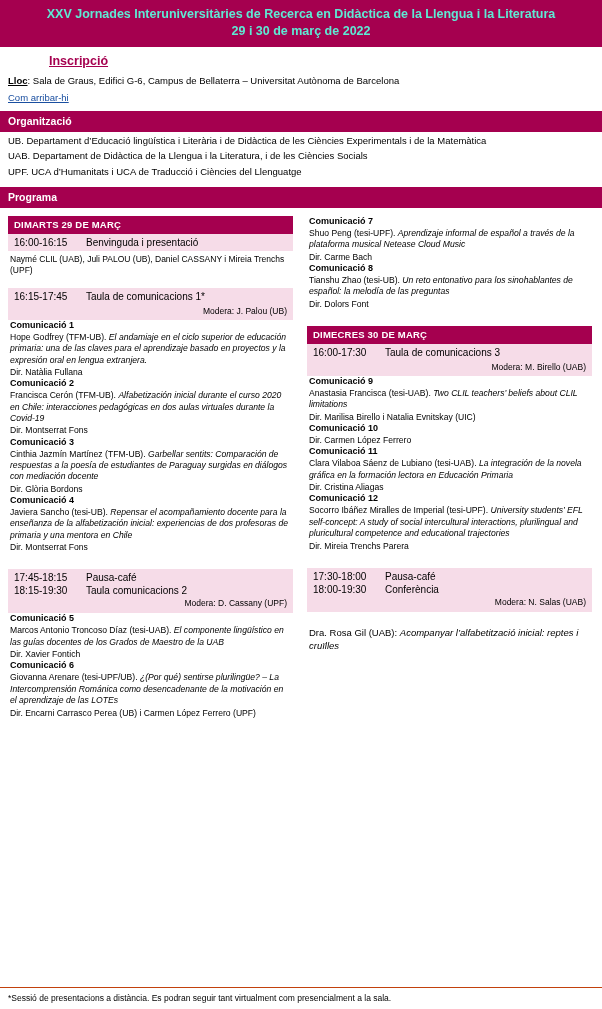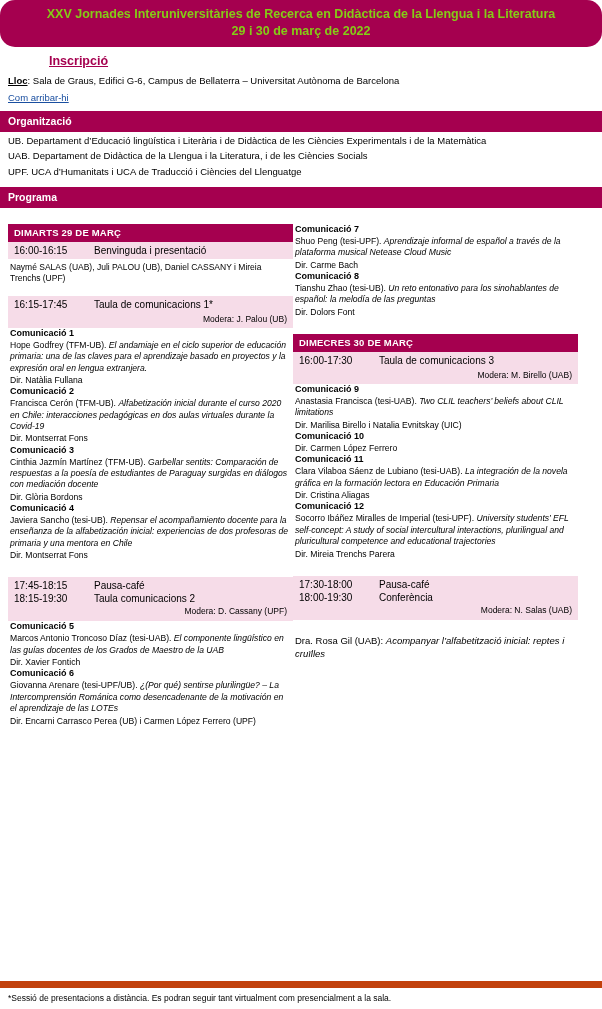--- a/index.html
+++ b/index.html
@@ -18,27 +18,26 @@
   }
   .page {
     width: 602px;
     height: 1009px;
     position: relative;
     box-sizing: border-box;
   }
   
   .header {
     background: #a5004f;
-    color: #84cc16;
+    color: #5eead4;
     text-align: center;
     padding: 6px 10px 7px 10px;
     font-weight: bold;
     font-size: 12.5px;
     line-height: 1.35;
-    border-radius: 15px;
   }
   .header .line2 {
     font-size: 12.5px;
   }
   .sec-title {
     color: #a5004f;
     font-weight: bold;
     font-size: 12.5px;
     margin: 7px 0 4px 8px;
     display: inline-block;
@@ -68,21 +67,22 @@
     color: #1a4fa0;
     text-decoration: underline;
     font-size: 9.5px;
     margin: 4px 0 0 8px;
     display: inline-block;
     cursor: pointer;
   }
   
   .cols {
     display: flex;
-    padding: 16px 8px 0 8px;
+    gap: 14px;
+    padding: 8px 8px 0 8px;
     box-sizing: border-box;
   }
   .col {
     width: 285px;
     flex: 0 0 285px;
   }
   .day-band {
     background: #a5004f;
     color: #ffffff;
     font-weight: bold;
@@ -96,21 +96,20 @@
     padding: 3px 6px 3px 6px;
     font-size: 10px;
     align-items: baseline;
   }
   .slot .time {
     width: 72px;
     flex: 0 0 72px;
   }
   .slot .what {
     flex: 1;
-    margin-left: 8px;
   }
   .slot-group {
     background: #f6dce8;
     padding: 2px 0 1px 0;
   }
   .slot-group .slot {
     padding-top: 1px;
     padding-bottom: 1px;
   }
   .moderator {
@@ -153,21 +152,21 @@
     font-size: 9.5px;
     line-height: 1.4;
   }
   .keynote .ital { font-style: italic; }
   
   .footer-note {
     position: absolute;
     left: 0;
     right: 0;
     bottom: 0;
-    border-top: 7px solid #c2410c;
+    border-top: 1px solid #c2410c;
     padding: 5px 8px 6px 8px;
     font-size: 8.5px;
     background: #ffffff;
   }
 </style>
 </head>
 <body>
 
 <div class="page">
 
@@ -196,21 +195,21 @@
   <div class="cols">
 
     <div class="col">
 
       <div class="day-band">DIMARTS 29 DE MARÇ</div>
 
       <div class="slot">
         <span class="time">16:00-16:15</span>
         <span class="what">Benvinguda i presentació</span>
       </div>
-      <div class="presenters">Naymé SALAS (UAB), Juli PALOU (UB), Daniel CASSANY i Mireia Trenchs (UPF)</div>
+      <div class="presenters">Naymé CLIL (UAB), Juli PALOU (UB), Daniel CASSANY i Mireia Trenchs (UPF)</div>
 
       <div class="gap-m"></div>
 
       <div class="slot">
         <span class="time">16:15-17:45</span>
         <span class="what">Taula de comunicacions 1*</span>
       </div>
       <div class="moderator">Modera: J. Palou (UB)</div>
 
       <div class="com">

